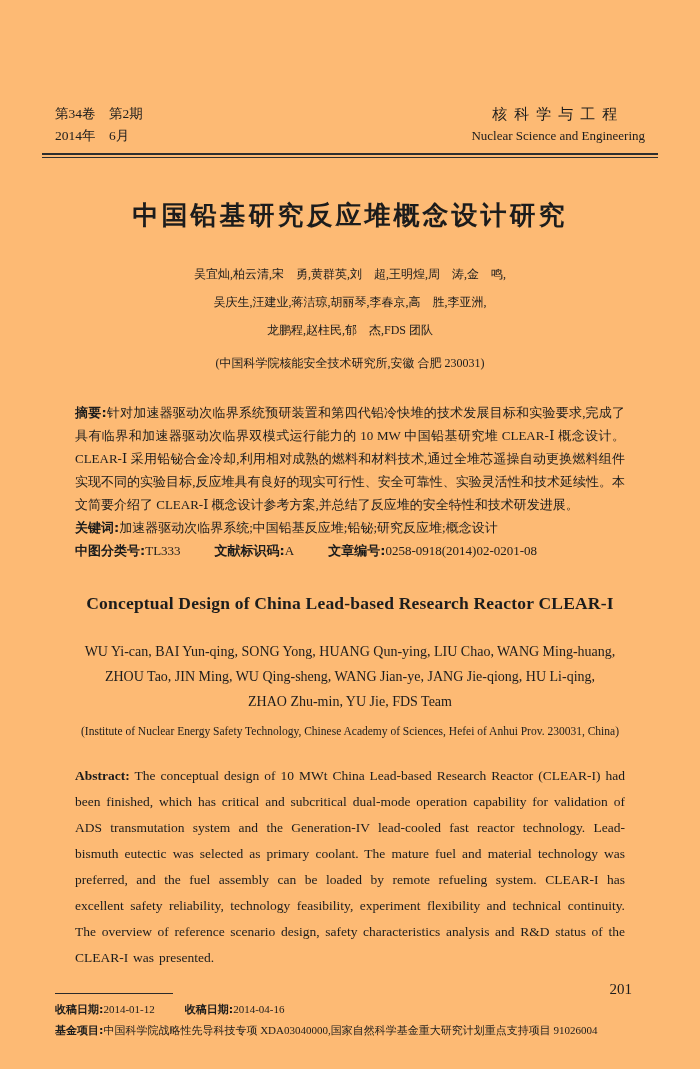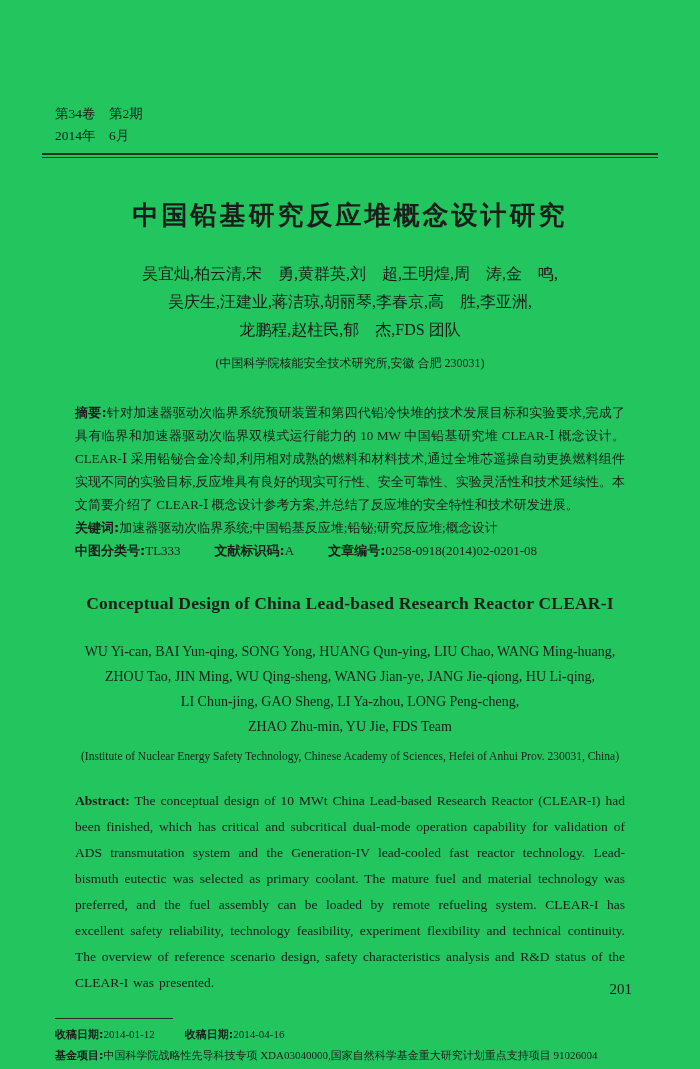--- a/index.html
+++ b/index.html
@@ -1,21 +1,21 @@
 <!DOCTYPE html>
 <html><head>
 <meta charset="utf-8">
 <style>
   html, body { margin: 0; padding: 0; background: #e9e8e4; }
   .page {
     position: relative;
     width: 700px;
     height: 1069px;
     margin: 0 auto;
-    background: #22c55e;
+    background: #fdba74;
     color: #1c1c1c;
     font-family: "Liberation Serif", "DejaVu Serif", serif;
     box-sizing: border-box;
     padding: 103px 55px 0 55px;
     overflow: hidden;
   }
 
   
   .jheader {
     display: flex;
@@ -41,21 +41,21 @@
     margin-top: 40px;
     text-align: center;
     font-family: "DejaVu Sans", "Liberation Sans", sans-serif;
     font-weight: bold;
     font-size: 26px;
     letter-spacing: 3px;
   }
   .authors-cn {
     margin-top: 27px;
     text-align: center;
-    font-size: 16px;
+    font-size: 12px;
     line-height: 28px;
   }
   .affil-cn {
     margin-top: 11px;
     text-align: center;
     font-size: 12px;
   }
 
   .abstract-cn-block {
     margin: 29px 20px 0 20px;
@@ -127,20 +127,24 @@
 </style>
 </head>
 <body>
 
 <div class="page">
 
   <div class="jheader">
     <div class="col left">
       <div>第34卷　第2期</div>
       <div>2014年　6月</div>
+    </div>
+    <div class="col center">
+      <div class="journal-cn">核科学与工程</div>
+      <div class="journal-en">Nuclear Science and Engineering</div>
     </div>
   </div>
   <div class="double-rule"></div>
 
   <div class="title-cn">中国铅基研究反应堆概念设计研究</div>
 
   <div class="authors-cn">
     <div>吴宜灿,柏云清,宋　勇,黄群英,刘　超,王明煌,周　涛,金　鸣,</div>
     <div>吴庆生,汪建业,蒋洁琼,胡丽琴,李春京,高　胜,李亚洲,</div>
     <div>龙鹏程,赵柱民,郁　杰,FDS 团队</div>
@@ -160,21 +164,20 @@
       <span><span class="lbl">文献标识码:</span><span>A</span></span>
       <span><span class="lbl">文章编号:</span><span>0258-0918(2014)02-0201-08</span></span>
     </div>
   </div>
 
   <div class="title-en">Conceptual Design of China Lead-based Research Reactor CLEAR-I</div>
 
   <div class="authors-en">
     <div>WU Yi-can, BAI Yun-qing, SONG Yong, HUANG Qun-ying, LIU Chao, WANG Ming-huang,</div>
     <div>ZHOU Tao, JIN Ming, WU Qing-sheng, WANG Jian-ye, JANG Jie-qiong, HU Li-qing,</div>
-    <div>LI Chun-jing, GAO Sheng, LI Ya-zhou, LONG Peng-cheng,</div>
     <div>ZHAO Zhu-min, YU Jie, FDS Team</div>
   </div>
 
   <div class="affil-en">(Institute of Nuclear Energy Safety Technology, Chinese Academy of Sciences, Hefei of Anhui Prov. 230031, China)</div>
 
   <div class="abstract-en">
     <p class="just">
       <span class="lbl">Abstract:</span>
       <span>The conceptual design of 10 MWt China Lead-based Research Reactor (CLEAR-I) had been finished, which has critical and subcritical dual-mode operation capability for validation of ADS transmutation system and the Generation-IV lead-cooled fast reactor technology. Lead-bismuth eutectic was selected as primary coolant. The mature fuel and material technology was preferred, and the fuel assembly can be loaded by remote refueling system. CLEAR-I has excellent safety reliability, technology feasibility, experiment flexibility and technical continuity. The overview of reference scenario design, safety characteristics analysis and R&amp;D status of the CLEAR-I was presented.</span>
     </p>

